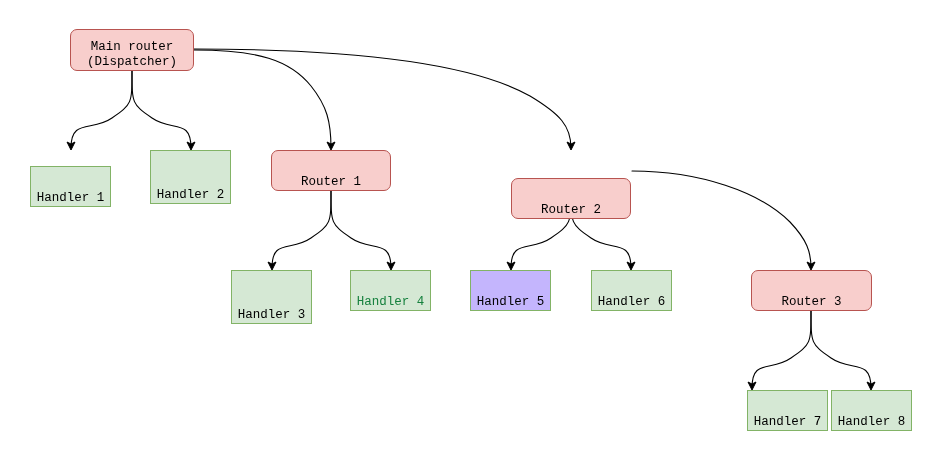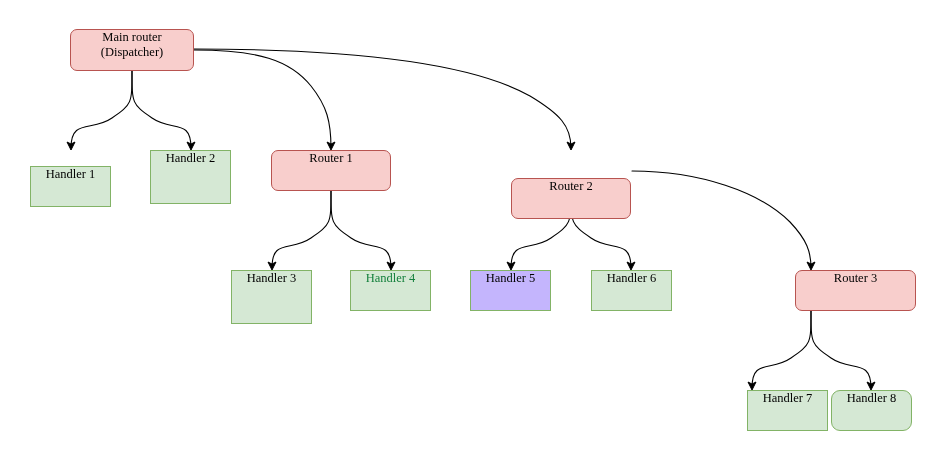--- a/index.html
+++ b/index.html
@@ -22,24 +22,24 @@
     left: 0;
     top: 0;
     width: 941px;
     height: 461px;
     pointer-events: none;
   }
   .node {
     position: absolute;
     box-sizing: border-box;
     display: flex;
-    align-items: flex-start;
+    align-items: flex-end;
     justify-content: center;
     text-align: center;
-    font-family: Liberation Serif, serif;
+    font-family: Liberation Mono, monospace;
     font-size: 12.5px;
     line-height: 15px;
     color: #000000;
     white-space: pre-line;
     border-width: 1px;
     border-style: solid;
   }
   .node-router {
     background: #f8cecc;
     border-color: #b85450;
@@ -118,17 +118,17 @@
       <div class="node node-router" style="left: 70px; top: 29px; width: 124px; height: 42px; background: rgb(248, 206, 204); border-color: rgb(184, 84, 80); color: rgb(0, 0, 0);"><span>Main router
 (Dispatcher)</span></div>
       <div class="node node-handler" style="left: 30px; top: 150px; width: 81px; height: 41px; background: rgb(213, 232, 212); border-color: rgb(130, 179, 102); color: rgb(0, 0, 0); margin-top: 16px;"><span>Handler 1</span></div>
       <div class="node node-handler" style="left: 150px; top: 150px; width: 81px; height: 54px; background: rgb(213, 232, 212); border-color: rgb(130, 179, 102); color: rgb(0, 0, 0);"><span>Handler 2</span></div>
       <div class="node node-router" style="left: 271px; top: 150px; width: 120px; height: 41px; background: rgb(248, 206, 204); border-color: rgb(184, 84, 80); color: rgb(0, 0, 0);"><span>Router 1</span></div>
       <div class="node node-router" style="left: 511px; top: 150px; width: 120px; height: 41px; background: rgb(248, 206, 204); border-color: rgb(184, 84, 80); color: rgb(0, 0, 0); margin-top: 28px;"><span>Router 2</span></div>
       <div class="node node-handler" style="left: 231px; top: 270px; width: 81px; height: 54px; background: rgb(213, 232, 212); border-color: rgb(130, 179, 102); color: rgb(0, 0, 0);"><span>Handler 3</span></div>
       <div class="node node-handler" style="left: 350px; top: 270px; width: 81px; height: 41px; background: rgb(213, 232, 212); border-color: rgb(130, 179, 102); color: #15803d;"><span>Handler 4</span></div>
       <div class="node node-handler" style="left: 470px; top: 270px; width: 81px; height: 41px; background: #c4b5fd; border-color: rgb(130, 179, 102); color: rgb(0, 0, 0);"><span>Handler 5</span></div>
       <div class="node node-handler" style="left: 591px; top: 270px; width: 81px; height: 41px; background: rgb(213, 232, 212); border-color: rgb(130, 179, 102); color: rgb(0, 0, 0);"><span>Handler 6</span></div>
-      <div class="node node-router" style="left: 751px; top: 270px; width: 121px; height: 41px; background: rgb(248, 206, 204); border-color: rgb(184, 84, 80); color: rgb(0, 0, 0); margin-left: 44px;"><span>Router 3</span></div>
+      <div class="node node-router" style="left: 751px; top: 270px; width: 121px; height: 41px; background: rgb(248, 206, 204); border-color: rgb(184, 84, 80); color: rgb(0, 0, 0);"><span>Router 3</span></div>
       <div class="node node-handler" style="left: 711px; top: 390px; width: 81px; height: 41px; background: rgb(213, 232, 212); border-color: rgb(130, 179, 102); color: rgb(0, 0, 0); margin-left: 36px;"><span>Handler 7</span></div>
-      <div class="node node-handler" style="left: 831px; top: 390px; width: 81px; height: 41px; background: rgb(213, 232, 212); border-color: rgb(130, 179, 102); color: rgb(0, 0, 0); border-radius: 9px;"><span>Handler 8</span></div>
+      <div class="node node-handler" style="left: 831px; top: 390px; width: 81px; height: 41px; background: rgb(213, 232, 212); border-color: rgb(130, 179, 102); color: rgb(0, 0, 0);"><span>Handler 8</span></div>
     </div>
 </div>
 
 </body></html>

